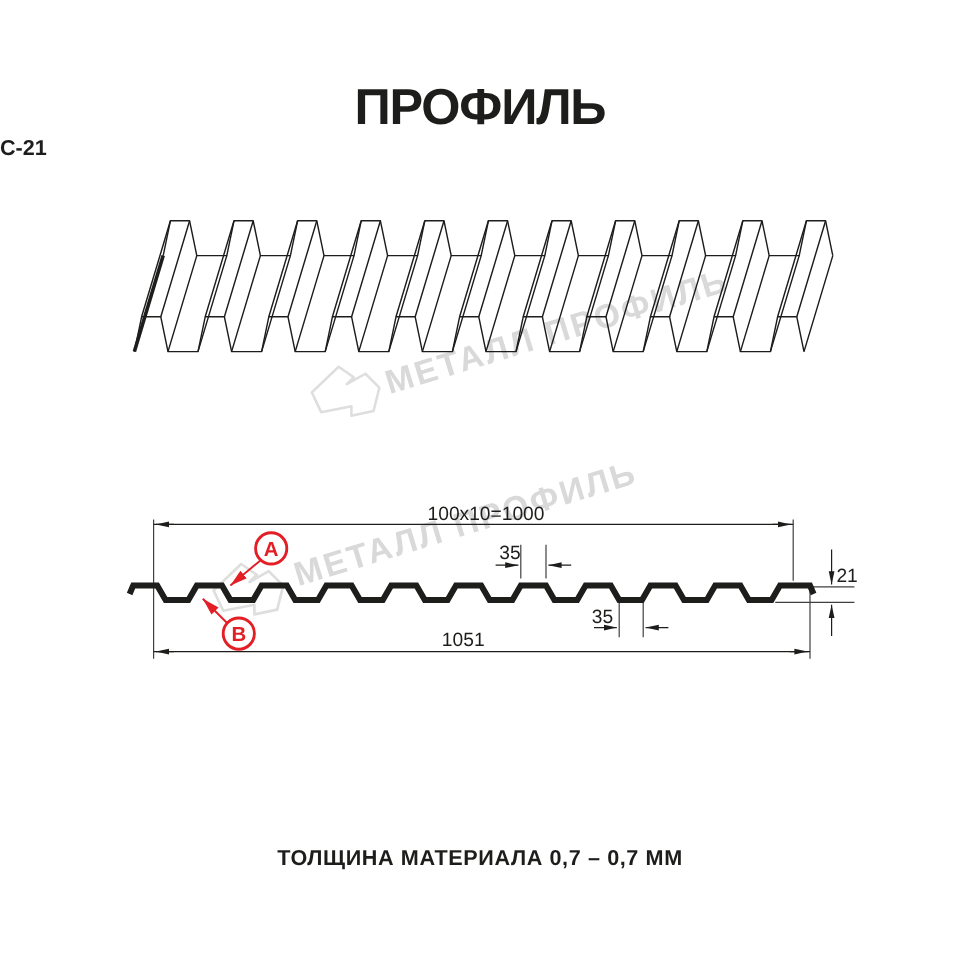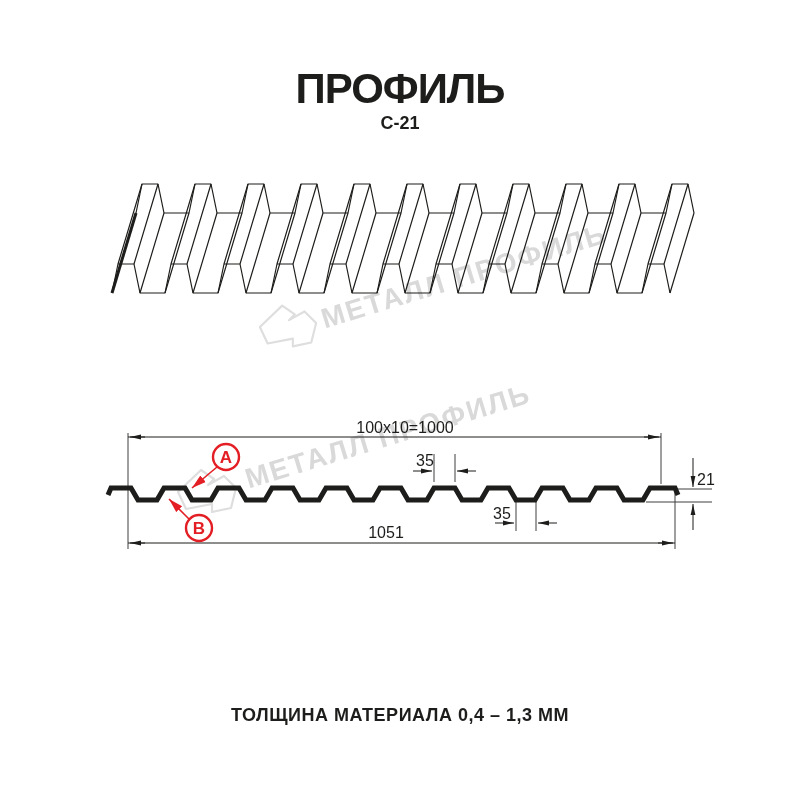--- a/index.html
+++ b/index.html
@@ -1,20 +1,20 @@
 <!DOCTYPE html>
 <html><head>
 <meta charset="utf-8">
 <style>
   html,body{margin:0;padding:0;background:#fff;}
   .canvas{position:relative;width:800px;height:800px;background:#fff;overflow:hidden;
           font-family:"Liberation Sans",sans-serif;color:#1d1d1b;}
   .title{position:absolute;left:0;top:68px;width:800px;text-align:center;
          font-size:42px;font-weight:bold;letter-spacing:-1px;line-height:1;color:#1d1d1b;}
-  .subtitle{position:absolute;left:0;top:114px;width:800px;text-align:center;
+  .subtitle{position:absolute;left:0;top:114px;width:800px;
             font-size:18px;font-weight:bold;line-height:1;color:#1d1d1b;}
   .footer-note{position:absolute;left:0;top:705px;width:800px;text-align:center;
                font-size:18px;font-weight:bold;letter-spacing:.5px;color:#1d1d1b;}
   .wm{position:absolute;z-index:1;}
   .wm-text{position:absolute;font-size:28px;font-weight:bold;letter-spacing:2px;
            color:#d9d9d9;white-space:nowrap;transform-origin:left center;
            transform:rotate(-17deg);line-height:28px;}
   svg.layer{position:absolute;z-index:2;}
   .dim-text{font-size:16px;fill:#1d1d1b;}
   .red-label{font-size:17px;font-weight:bold;fill:#e31e24;}
@@ -100,14 +100,14 @@
       <text class="red-label" x="114" y="116" text-anchor="middle">B</text>
     </g>
 
     <text class="dim-text" x="320" y="15" text-anchor="middle">100x10=1000</text>
     <text class="dim-text" x="301" y="120" text-anchor="middle">1051</text>
     <text class="dim-text" x="340" y="48" text-anchor="middle">35</text>
     <text class="dim-text" x="417" y="101" text-anchor="middle">35</text>
     <text class="dim-text" x="612" y="67" text-anchor="start">21</text>
   </svg>
 
-  <div class="footer-note">ТОЛЩИНА МАТЕРИАЛА 0,4 – 1,3 ММ</div>
+  <div class="footer-note">ТОЛЩИНА МАТЕРИАЛА 0,7 – 0,7 ММ</div>
 </div>
 
 </body></html>

